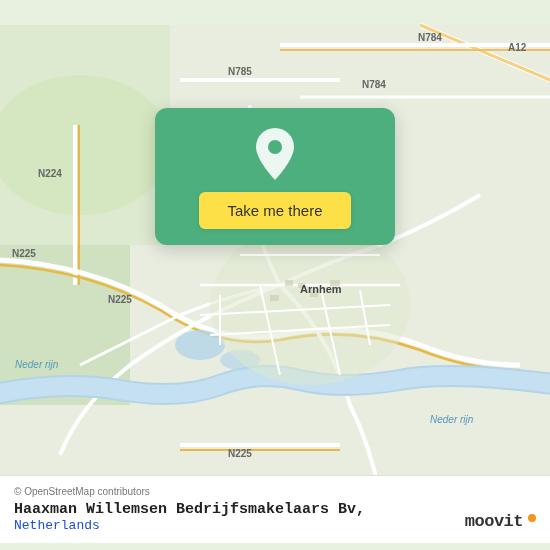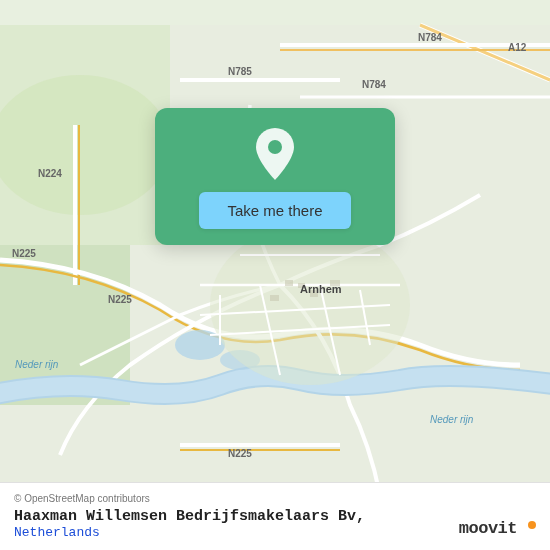--- a/index.html
+++ b/index.html
@@ -42,36 +42,36 @@
       z-index: 10;
     }
 
     #pin-icon {
       width: 48px;
       height: 56px;
       margin-bottom: 10px;
     }
 
     #take-me-there-btn {
-      background: #7dd3fc;
+      background: #fde047;
       color: #333;
       border: none;
       border-radius: 6px;
       padding: 10px 28px;
       font-size: 15px;
       font-weight: 500;
       cursor: pointer;
       white-space: nowrap;
       box-shadow: 0 1px 4px rgba(0,0,0,0.10);
     }
 
     
     #bottom-bar {
       position: absolute;
-      bottom: 0; left: 0; right: 0;
+      bottom: 7px; left: 0; right: 0;
       background: #fff;
       padding: 10px 14px 10px 14px;
       border-top: 1px solid #e0e0e0;
       z-index: 10;
     }
 
     #copyright-text {
       font-size: 10px;
       color: #777;
       margin-bottom: 4px;
@@ -89,21 +89,21 @@
     }
 
     
     #moovit-logo {
       position: absolute;
       bottom: 12px;
       right: 14px;
       z-index: 11;
       display: flex;
       align-items: center;
-      gap: 10px;
+      gap: 4px;
       text-align: right;
     }
 
     #moovit-text {
       font-size: 17px;
       font-weight: 700;
       color: #333;
       letter-spacing: -0.5px;
     }
 

